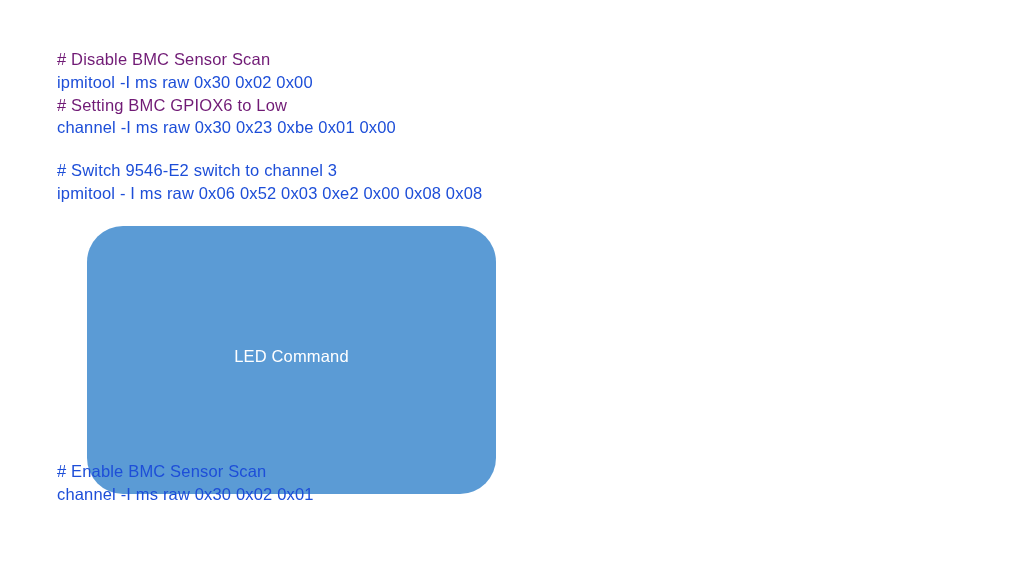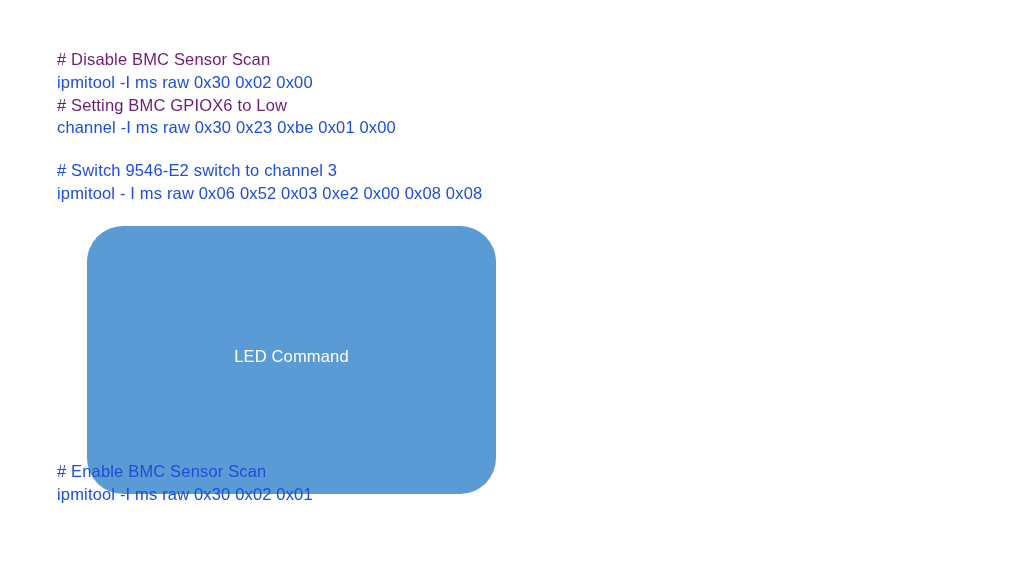--- a/index.html
+++ b/index.html
@@ -74,15 +74,15 @@
 <div class="slide">
 
   <div class="code-block" id="block-top"><span class="code-line comment"># Disable BMC Sensor Scan</span><span class="code-line">ipmitool -I ms raw 0x30 0x02 0x00</span><span class="code-line comment"># Setting BMC GPIOX6 to Low</span><span class="code-line">channel -I ms raw 0x30 0x23 0xbe 0x01 0x00</span></div>
 
   <div class="code-block" id="block-switch"><span class="code-line"># Switch 9546-E2 switch to channel 3</span><span class="code-line">ipmitool - I ms raw 0x06 0x52 0x03 0xe2 0x00 0x08 0x08</span></div>
 
   <div class="led-shape">
     <span class="led-shape-label">LED Command</span>
   </div>
 
-  <div class="code-block" id="block-bottom"><span class="code-line"># Enable BMC Sensor Scan</span><span class="code-line">ipmitool -I ms raw 0x30 0x02 0x01</span></div>
+  <div class="code-block" id="block-bottom"><span class="code-line"># Enable BMC Sensor Scan</span><span class="code-line">channel -I ms raw 0x30 0x02 0x01</span></div>
 
 </div>
 
 </body></html>

